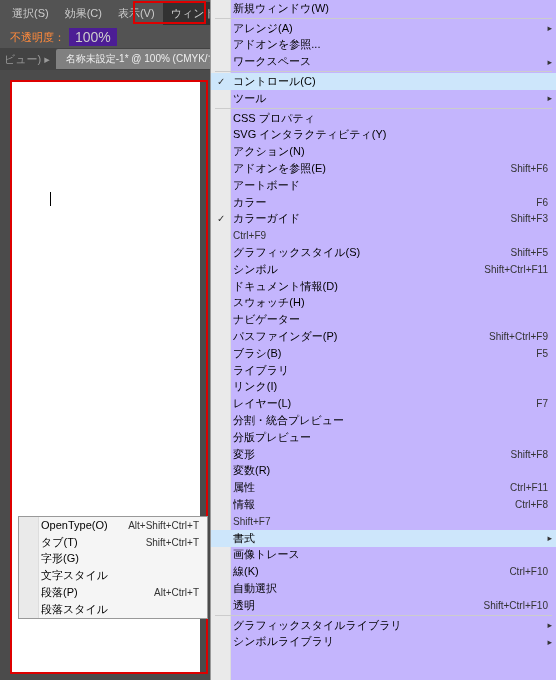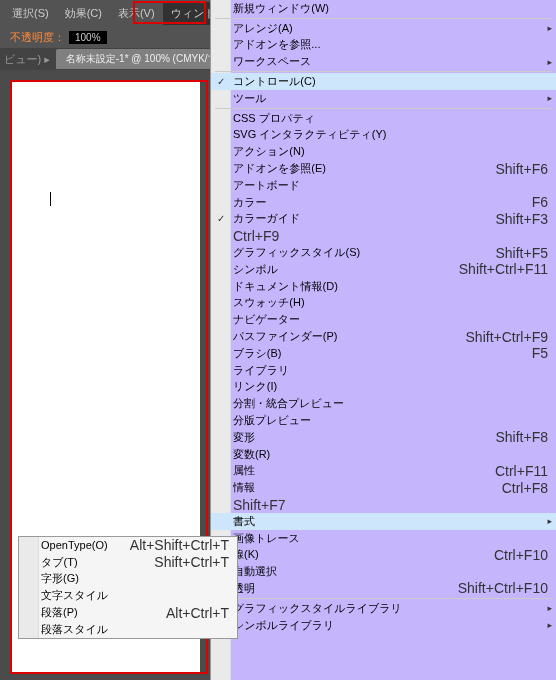--- a/index.html
+++ b/index.html
@@ -2,36 +2,36 @@
 <html><head>
 <meta charset="utf-8">
 <style>
 *{margin:0;padding:0;box-sizing:border-box;font-family:"MS UI Gothic","Meiryo",sans-serif;font-size:11px}
 body{width:556px;height:680px;background:#fff;position:relative;overflow:hidden}
 .menubar{background:#535353;height:26px;display:flex;align-items:center;padding-left:4px}
 .menu-item{color:#ccc;padding:4px 8px;cursor:pointer}
 .menu-item.active{background:#323232}
 .toolbar{background:#535353;height:22px;display:flex;align-items:center;padding-left:10px;color:#ccc;font-size:10px}
 .tb-label{margin-right:4px}
-.tb-val{background:#000000;padding:1px 6px;font-size:10px}
+.tb-val{background:#4c1d95;padding:1px 6px;font-size:14px}
 .tab-row{background:#434343;height:22px;display:flex;align-items:center}
 .tab-arrow{color:#999;padding:0 4px}
 .tab{background:#808080;color:#eee;padding:3px 10px;font-size:10px;border-radius:2px 2px 0 0;margin-left:2px}
 .workspace{background:#4b4b4b;height:610px;display:flex}
 .canvas-area{width:208px;height:100%;padding-top:12px;padding-left:10px}
 .canvas{background:#fff;width:190px;height:590px;position:relative}
 .cursor-line{position:absolute;left:40px;top:110px;width:1px;height:14px;background:#000}
 .hl-red{position:absolute;border:2px solid #d00;pointer-events:none}
-.submenu{position:absolute;left:18px;top:536px;width:220px;background:#f5f5f5;border:1px solid #999;z-index:20}
+.submenu{position:absolute;left:18px;top:516px;width:190px;background:#f5f5f5;border:1px solid #999;z-index:20}
 .big-menu{position:absolute;left:210px;top:0;width:346px;height:680px;background:#c4b5fd;border-left:1px solid #999;z-index:10;overflow:hidden}
 .mi{display:flex;align-items:center;height:16.8px;padding-left:22px;padding-right:8px;cursor:pointer;position:relative}
 .mi.checked::before{content:"✓";position:absolute;left:6px;color:#333;font-size:10px}
 .mi.hl{background:#cde6fb}
 .mi .lbl{flex:1;white-space:nowrap;overflow:hidden}
-.mi .sc{color:#333;font-size:14px}
+.mi .sc{color:#333;font-size:10px}
 .mi .arr{position:absolute;right:4px;font-size:9px;color:#333}
 .sep{height:1px;background:#ccc;margin:1px 4px}
 .check-col{position:absolute;left:0;top:0;width:20px;height:100%;background:#eaeaea;border-right:1px solid #ddd}
 .menu-inner{position:relative}
 </style>
 </head>
 <body>
 
 <div class="menubar">
   <span class="menu-item">選択(S)</span>
@@ -169,20 +169,24 @@
         <span class="lbl">ブラシ(B)</span>
         <span class="sc">F5</span>
       </div>
       <div class="mi">
         <span class="lbl">ライブラリ</span>
       </div>
       <div class="mi">
         <span class="lbl">リンク(I)</span>
       </div>
       <div class="mi">
+        <span class="lbl">レイヤー(L)</span>
+        <span class="sc">F7</span>
+      </div>
+      <div class="mi">
         <span class="lbl">分割・統合プレビュー</span>
       </div>
       <div class="mi">
         <span class="lbl">分版プレビュー</span>
       </div>
       <div class="mi">
         <span class="lbl">変形</span>
         <span class="sc">Shift+F8</span>
       </div>
       <div class="mi">

